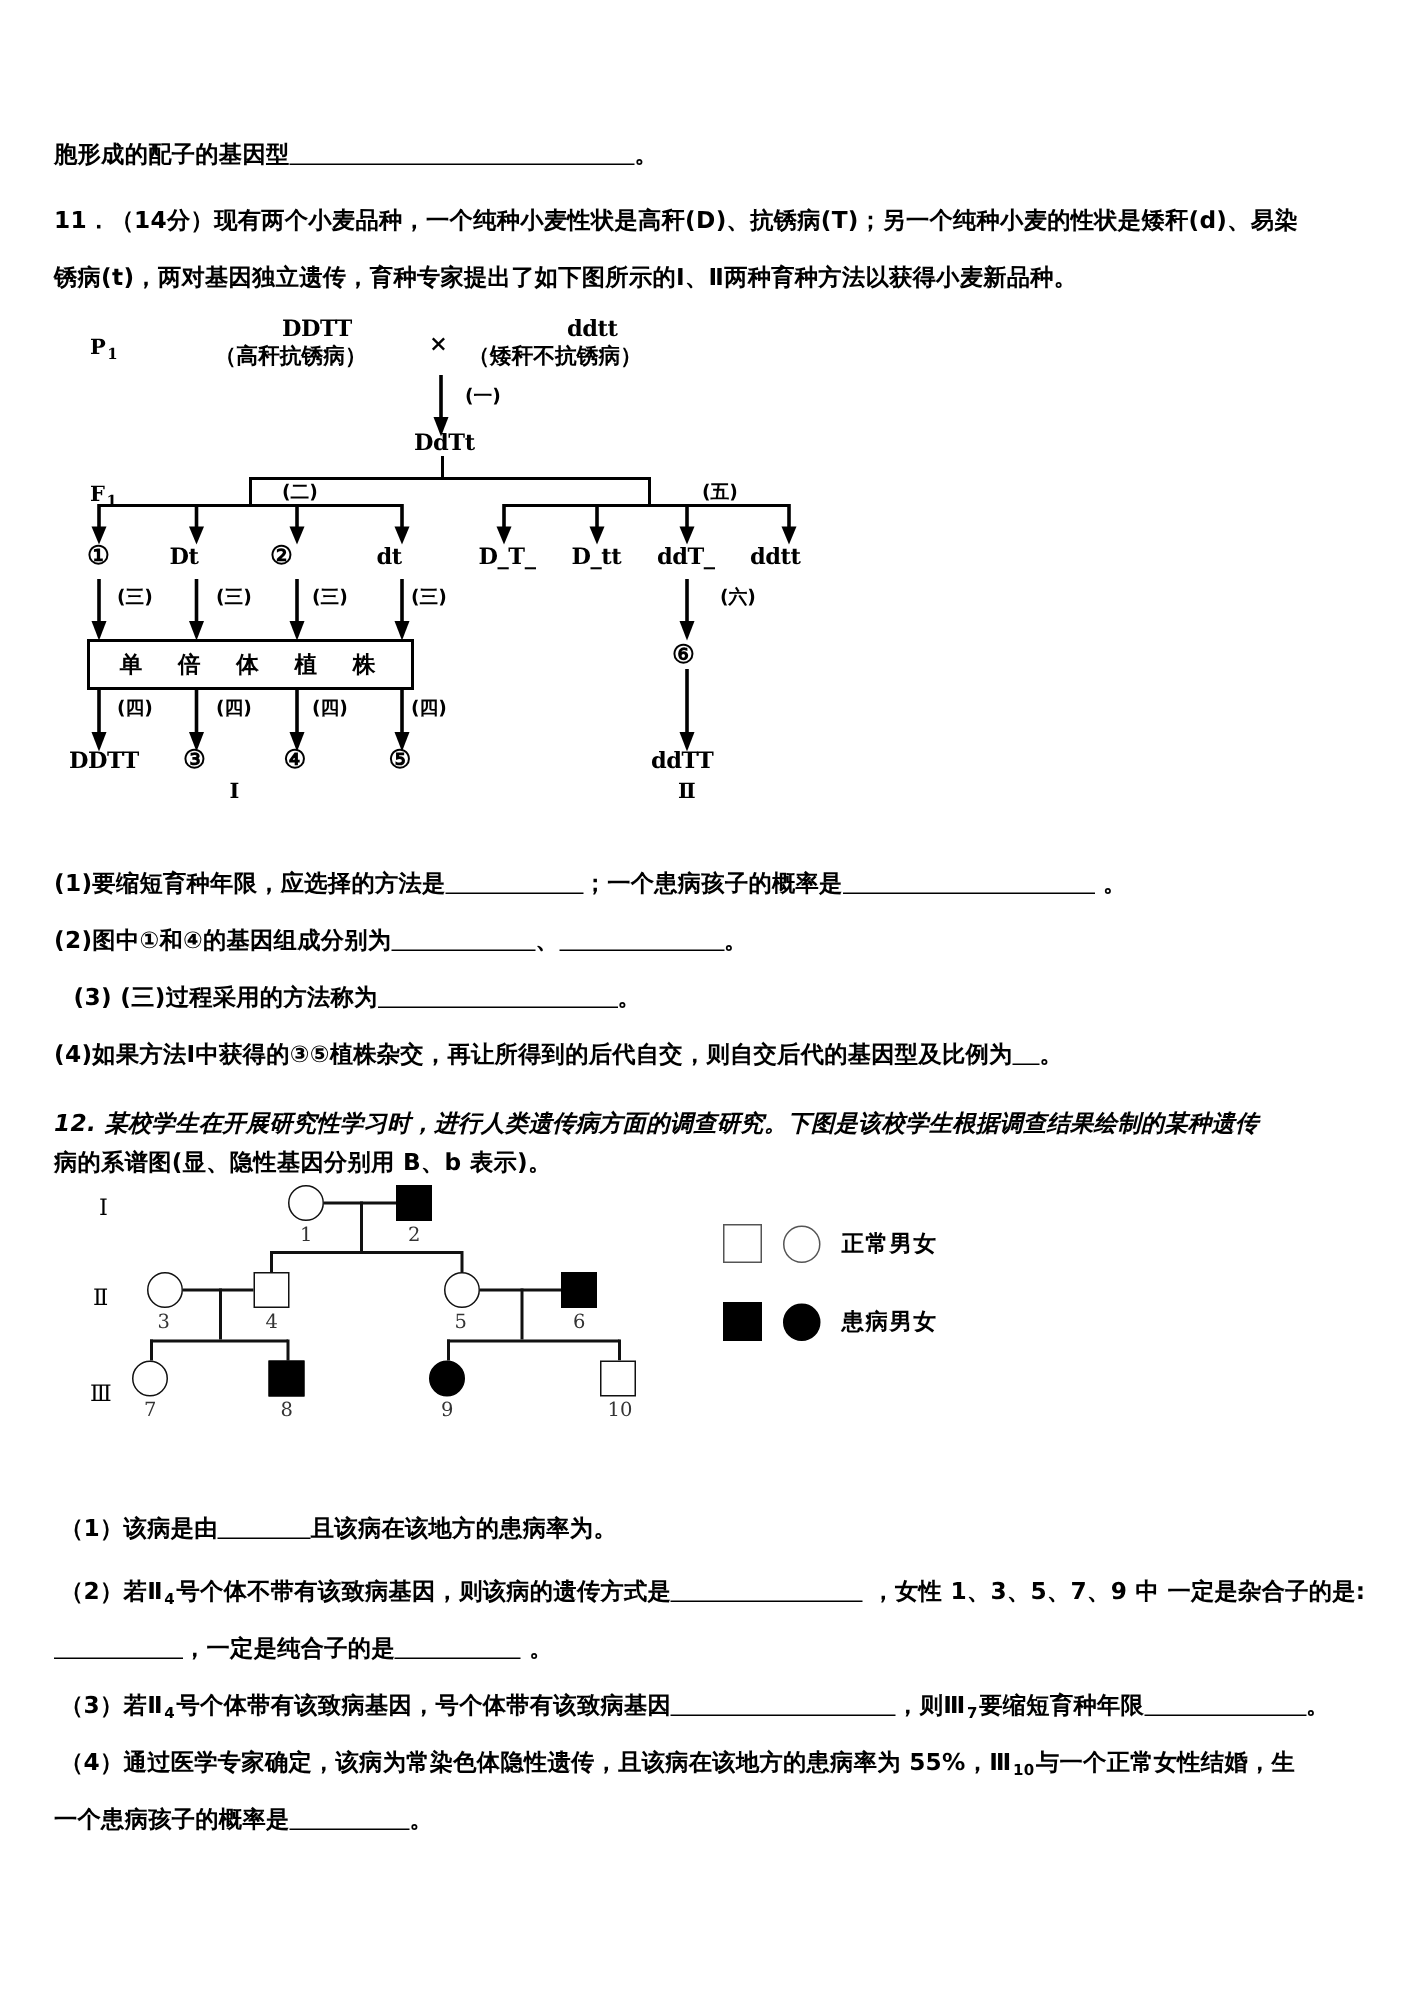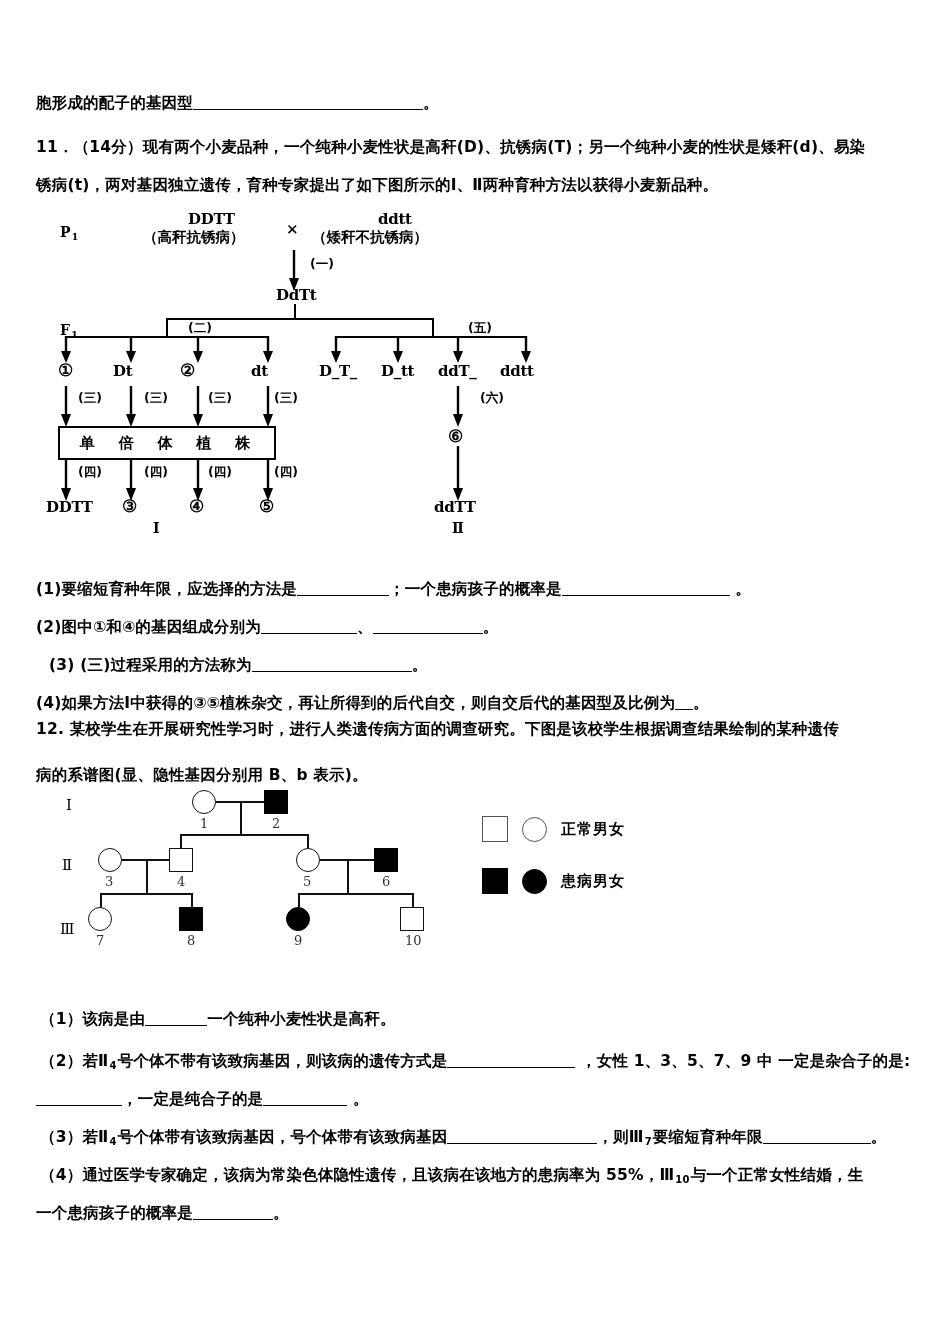--- a/index.html
+++ b/index.html
@@ -309,21 +309,21 @@
   </div>
 
   <div class="para" style="left:36px; top:646px;margin-left:13px;">
     <span>(3)</span><span> (三)过程采用的方法称为</span><span class="blank" style="width:160px;"></span><span>。</span>
   </div>
 
   <div class="para" style="left:36px; top:684px;">
     <span>(4)</span><span>如果方法Ⅰ中获得的③⑤植株杂交，再让所得到的后代自交，则自交后代的基因型及比例为</span><span class="blank" style="width:18px;"></span><span>。</span>
   </div>
 
-  <div class="para" style="left:36px; top:710px;">
+  <div class="para" style="left:36px; top:730px;font-style:italic;">
     <span>12.</span>&nbsp;<span>某校学生在开展研究性学习时，进行人类遗传病方面的调查研究。下图是该校学生根据调查结果绘制的某种遗传</span>
   </div>
   <div class="para" style="left:36px; top:756px;">
     <span>病的系谱图(显、隐性基因分别用 B、b 表示)。</span>
   </div>
 
   <div id="pedigree">
 
     <div class="gen-label" style="left:6px; top:16px;">Ⅰ</div>
     <div class="gen-label" style="left:2px; top:76px;">Ⅱ</div>
@@ -389,21 +389,21 @@
       <span class="ltx">正常男女</span>
     </div>
     <div class="lrow" style="left:0px; top:62px;">
       <span class="lsq filled"></span>
       <span class="lci filled"></span>
       <span class="ltx">患病男女</span>
     </div>
   </div>
 
   <div class="para" style="left:40px; top:1000px;">
-    <span>（1）</span><span>该病是由</span><span class="blank" style="width:62px;"></span><span>一个纯种小麦性状是高秆。</span>
+    <span>（1）</span><span>该病是由</span><span class="blank" style="width:62px;"></span><span>且该病在该地方的患病率为。</span>
   </div>
 
   <div class="para" style="left:40px; top:1042px;">
     <span>（2）</span><span>若Ⅱ</span><sub class="idx">4</sub><span>号个体不带有该致病基因，则该病的遗传方式是</span><span class="blank" style="width:128px;"></span><span> ，女性 1、3、5、7、9 中 一定是杂合子的是:</span>
   </div>
   <div class="para" style="left:36px; top:1080px;">
     <span class="blank" style="width:86px;"></span><span>，一定是纯合子的是</span><span class="blank" style="width:84px;"></span><span> 。</span>
   </div>
 
   <div class="para" style="left:40px; top:1118px;">

